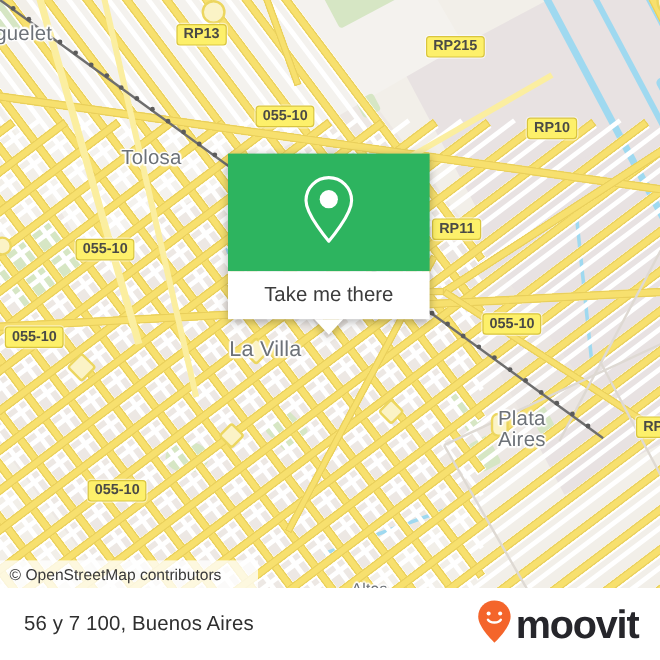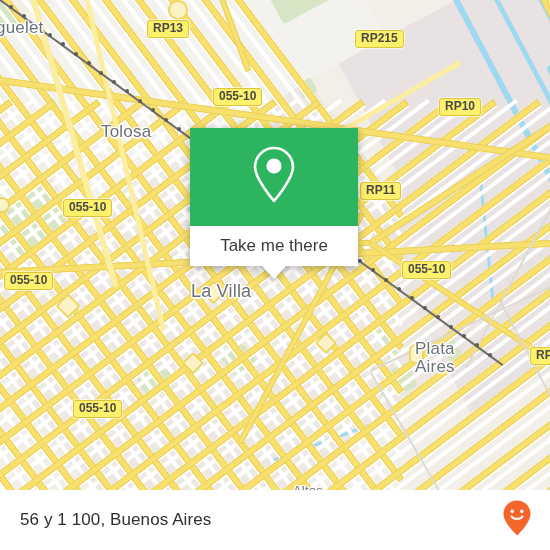--- a/index.html
+++ b/index.html
@@ -373,28 +373,32 @@
             <circle cx="24" cy="22" r="7.6" fill="#ffffff"></circle>
           </svg>
         </span>
       </div>
       <div class="foot">
         <span>Take me there</span>
       </div>
       <div class="tail"></div>
     </div>
 
+    <div id="attrib">
+      <span>© OpenStreetMap contributors</span>
+    </div>
   </div>
 
   <div id="footer">
-    <div id="addr">56 y 1 100, Buenos Aires</div>
+    <div id="addr">56 y 7 100, Buenos Aires</div>
     <div id="brand">
       <span>
         <svg width="30" height="38" viewBox="0 0 30 38" aria-hidden="true">
           <path d="M15 1.5 C7.3 1.5 1.5 7.3 1.5 15 C1.5 24 15 36.5 15 36.5 C15 36.5 28.5 24 28.5 15 C28.5 7.3 22.7 1.5 15 1.5 Z" fill="#f4652b"></path>
           <circle cx="10.2" cy="12.2" r="1.7" fill="#ffffff"></circle>
           <circle cx="19.8" cy="12.2" r="1.7" fill="#ffffff"></circle>
           <path d="M9.6 17.4 C11.4 20.6 18.6 20.6 20.4 17.4" fill="none" stroke="#ffffff" stroke-width="2" stroke-linecap="round"></path>
         </svg>
       </span>
+      <span class="wordmark">moovit</span>
     </div>
   </div>
 </div>
 
 </body></html>

